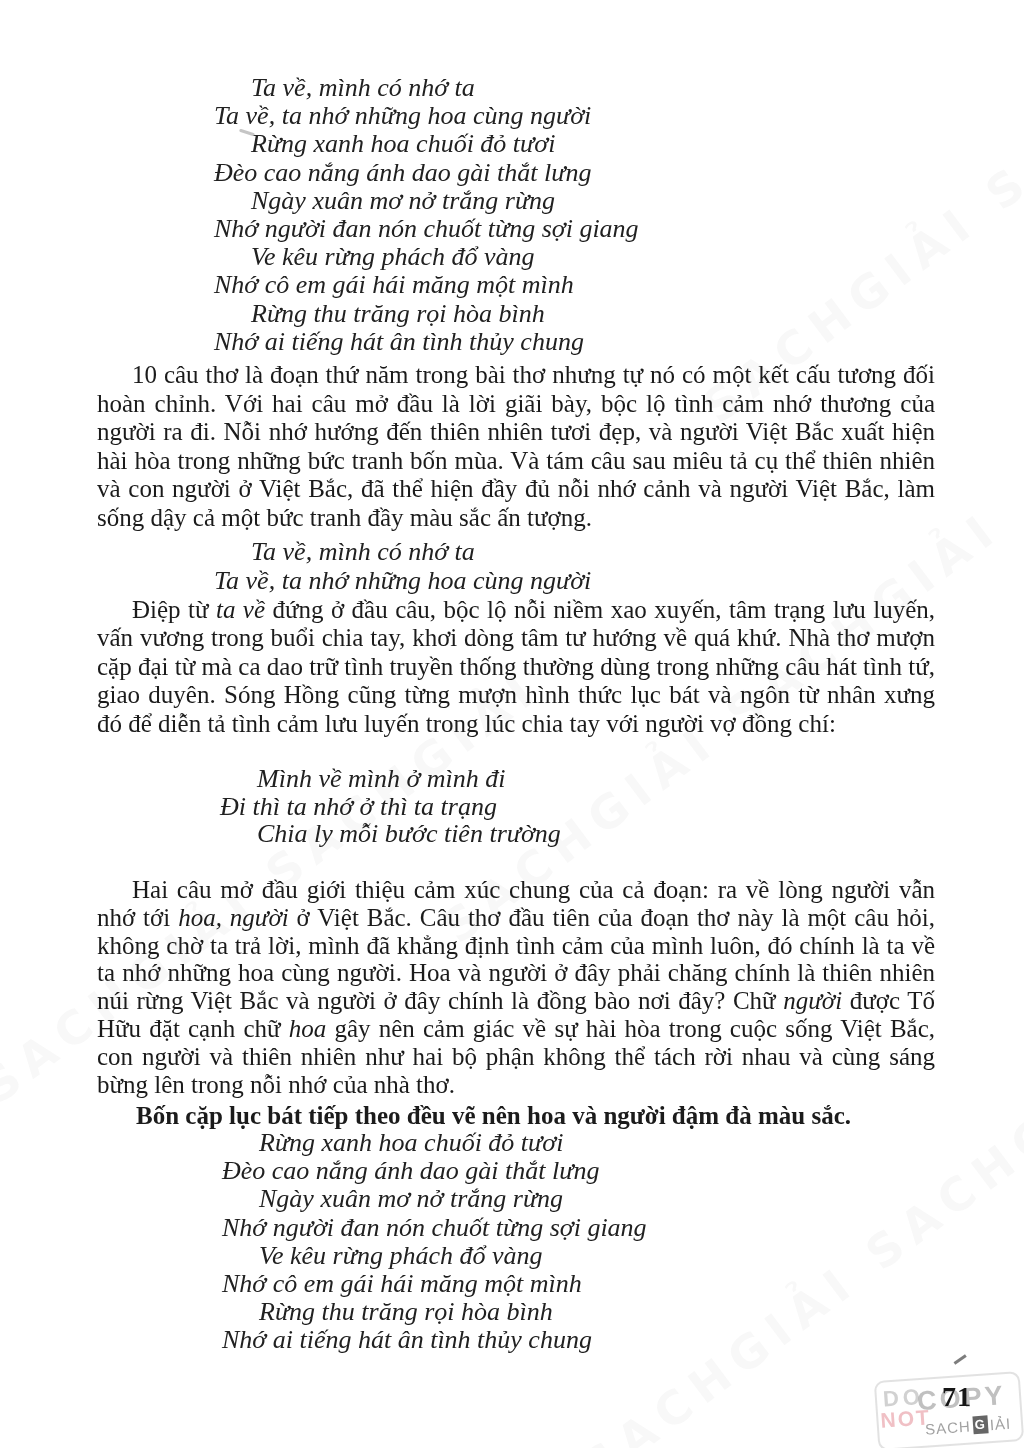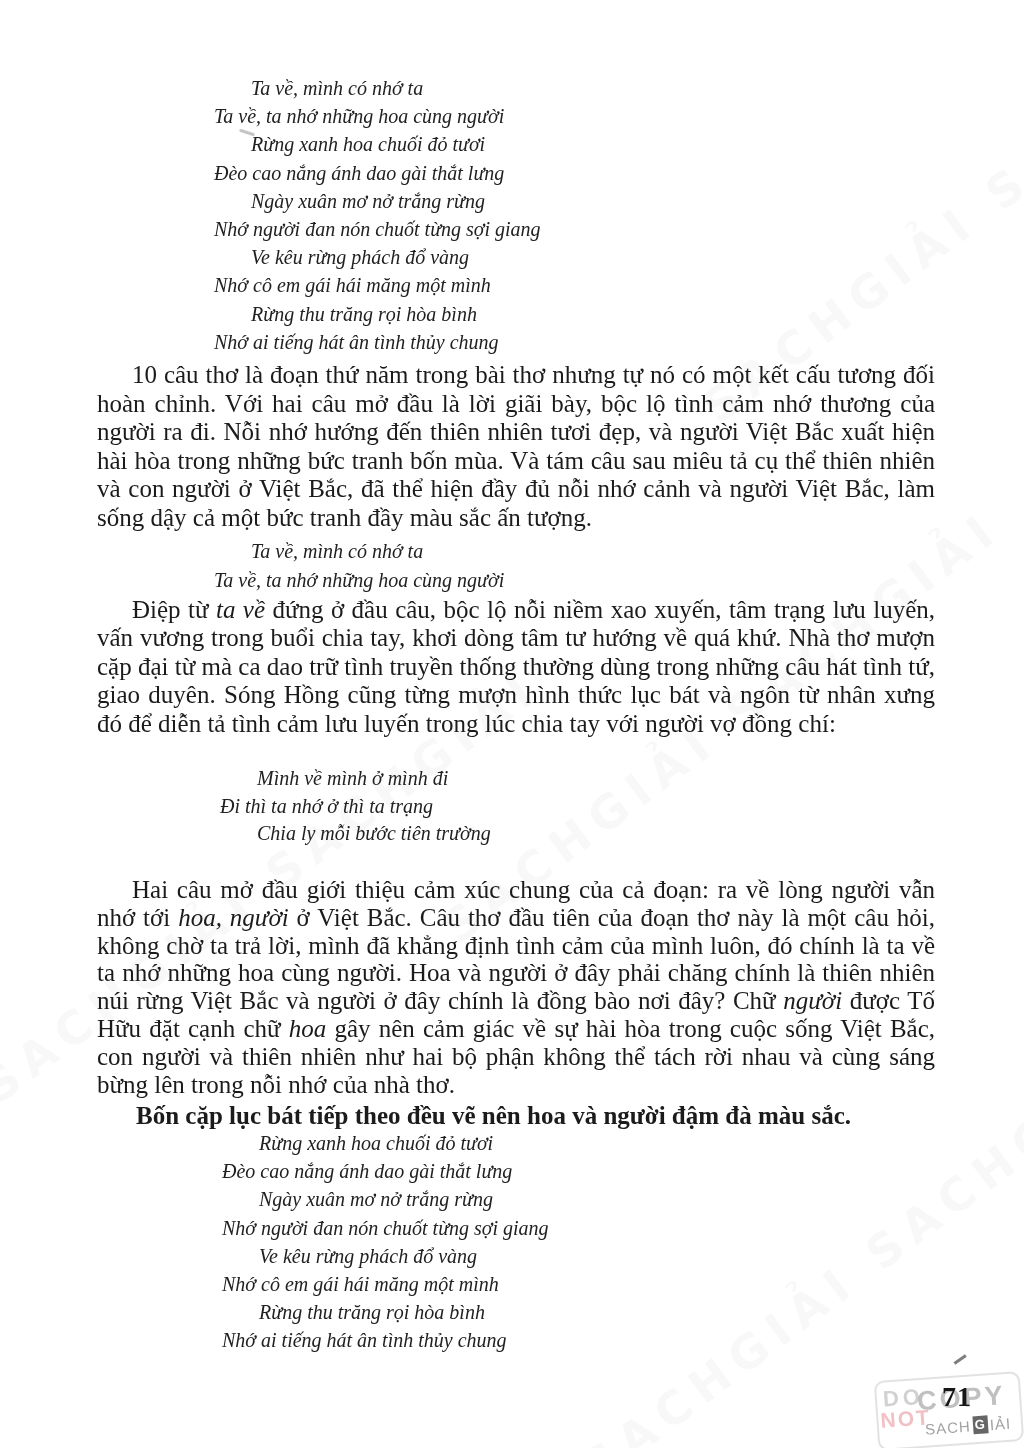--- a/index.html
+++ b/index.html
@@ -22,21 +22,21 @@
     letter-spacing: 10px;
     color: rgba(60,60,70,0.035);
     transform: rotate(-37deg);
     white-space: nowrap;
     pointer-events: none;
   }
   
   .verse {
     position: absolute;
     font-style: italic;
-    font-size: 20px;
+    font-size: 26px;
     color: #212121;
   }
   .verse .vline { white-space: nowrap; }
   .verse .vline.even { padding-left: 37px; }
   
   .para {
     position: absolute;
     left: 97px;
     width: 838px;
     font-size: 25px;

